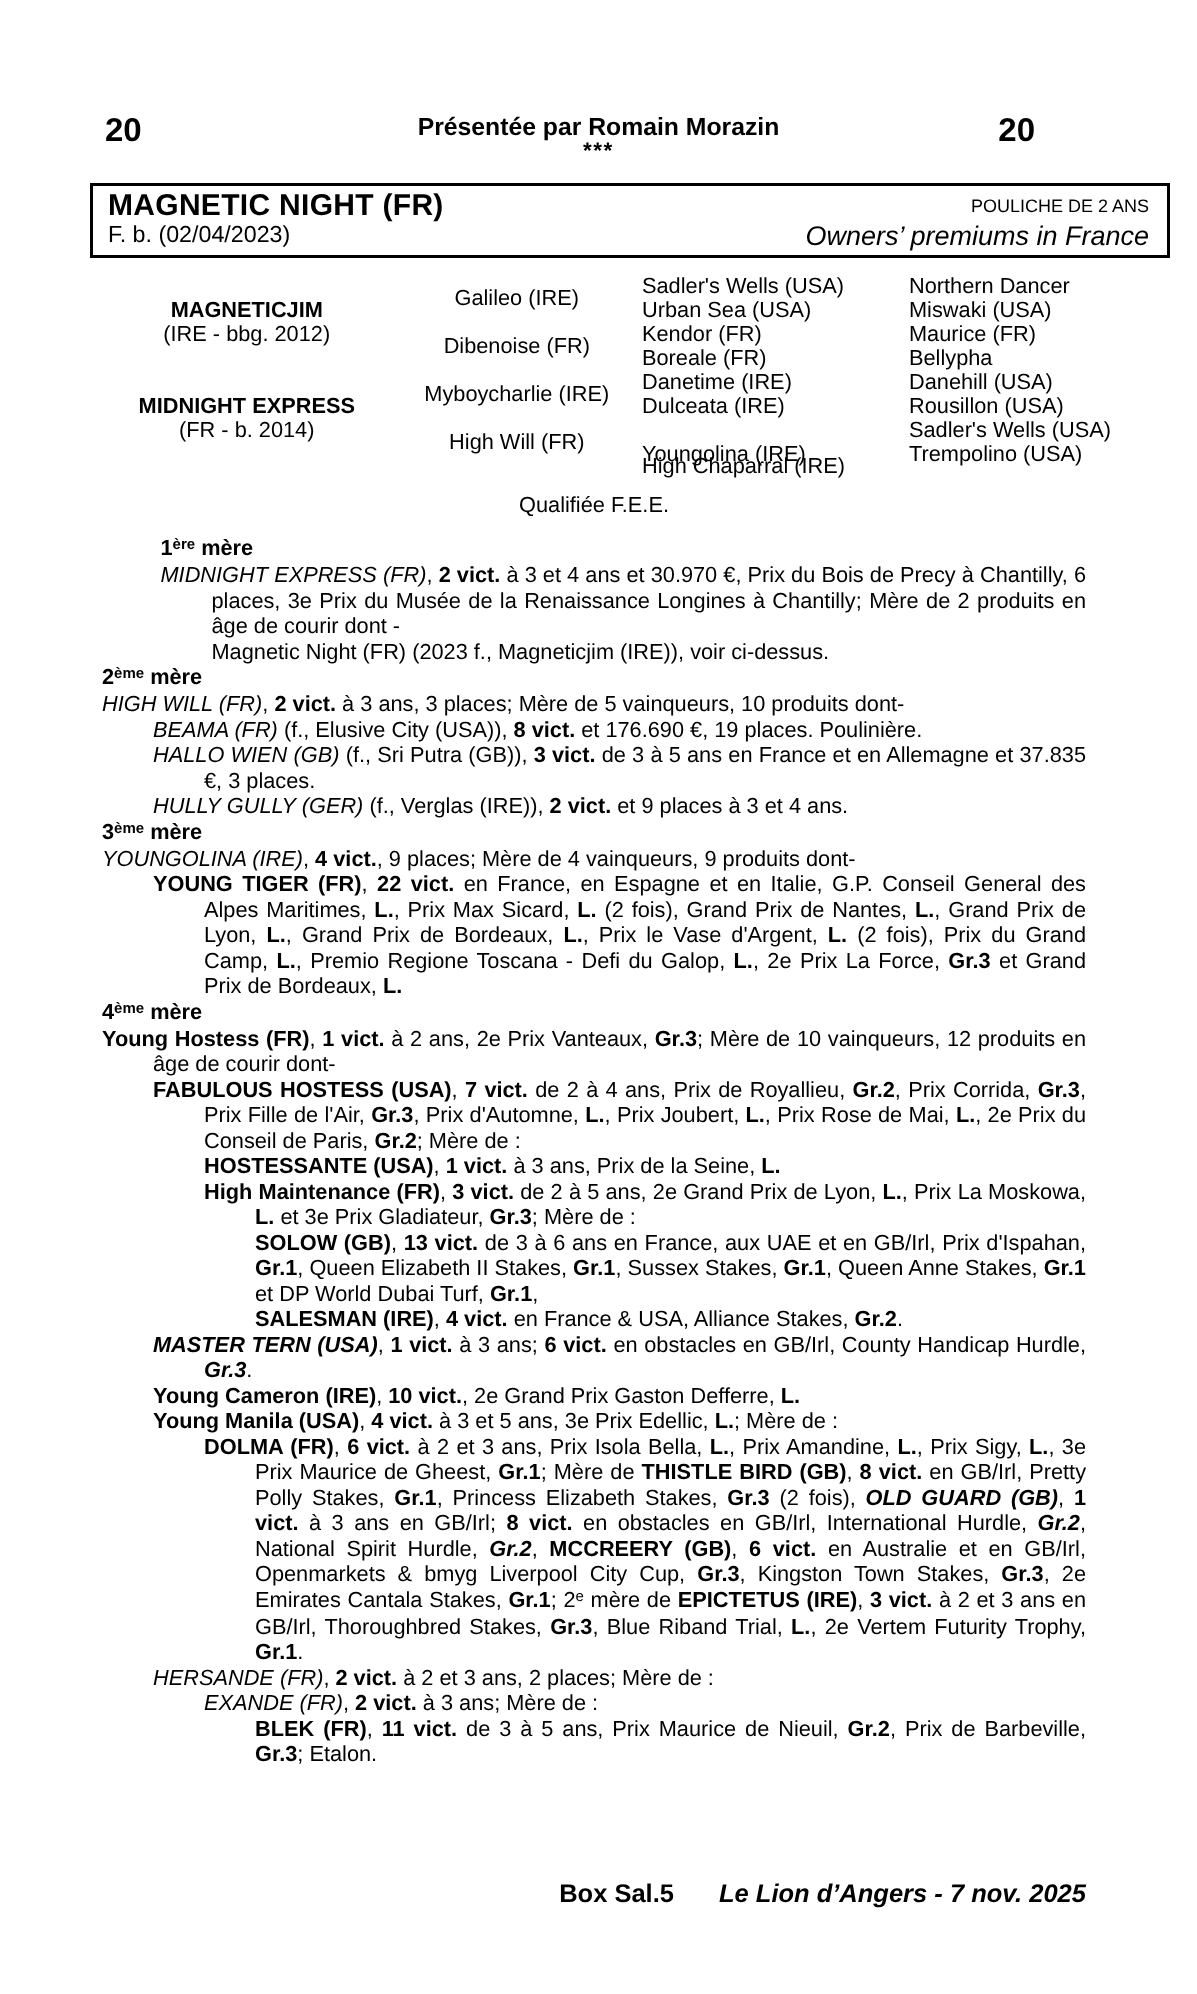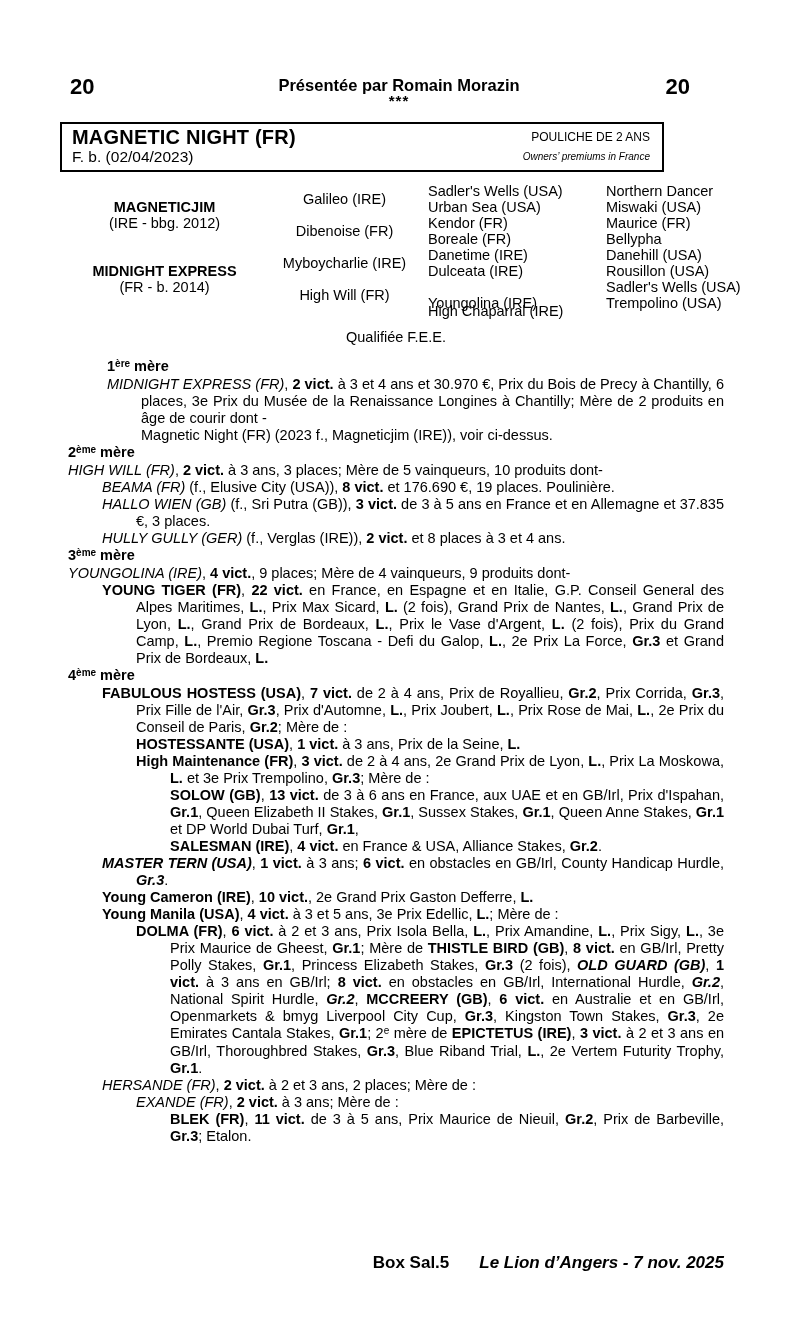--- a/index.html
+++ b/index.html
@@ -8,28 +8,28 @@
     font-family:"Liberation Sans", sans-serif;font-size:14.5px;
     -webkit-font-smoothing:antialiased;
   }
   .abs{position:absolute;}
   
   .lot-num{font-size:22px;font-weight:700;line-height:30px;}
   .presenter{left:0;width:798px;text-align:center;font-weight:700;font-size:16.5px;line-height:18px;}
   .stars{left:0;width:798px;text-align:center;font-weight:700;font-size:15px;letter-spacing:1px;line-height:14px;}
   
   .title-box{
-    left:60px;top:122px;width:604px;box-sizing:border-box;border:2px solid #000;
+    left:60px;top:122px;width:720px;box-sizing:border-box;border:2px solid #000;
     padding:2px 12px 4px 10px;display:flex;justify-content:space-between;align-items:stretch;
   }
   .tb-name{font-size:20px;font-weight:700;line-height:22px;letter-spacing:.2px;}
   .tb-sub{font-size:15.5px;line-height:18px;}
   .tb-right{text-align:right;display:flex;flex-direction:column;justify-content:space-between;margin-left:24px;}
   .tb-cat{font-size:12px;line-height:16px;padding-top:3px;}
-  .tb-prem{font-style:italic;font-size:10px;line-height:18px;}
+  .tb-prem{font-style:italic;font-size:18px;line-height:18px;}
   
   .ped{left:68px;top:183px;width:700px;display:grid;
     grid-template-columns:193px 167px 178px auto;grid-auto-rows:16px;}
   .ped div{line-height:16px;white-space:nowrap;}
   .pcell{align-self:center;text-align:center;}
   .pg1-name{font-weight:700;}
   
   .qualif{left:68px;top:329px;width:656px;text-align:center;line-height:16px;}
   
   .content{left:68px;top:358px;width:656px;}
@@ -109,32 +109,33 @@
     <div class="sec">
       <p class="sec-heading"><span>1</span><span class="sup">ère</span><span> mère</span></p>
       <p class="para l0"><span class="i">MIDNIGHT EXPRESS (FR)</span><span>, </span><span class="b">2 vict.</span><span> à 3 et 4 ans et 30.970 €, Prix du Bois de Precy à Chantilly, 6 places, 3e Prix du Musée de la Renaissance Longines à Chantilly; Mère de 2 produits en âge de courir dont -</span></p>
       <p class="para l0c"><span>Magnetic Night (FR) (2023 f., Magneticjim (IRE)), voir ci-dessus.</span></p>
     </div>
     <div class="sec">
       <p class="sec-heading"><span>2</span><span class="sup">ème</span><span> mère</span></p>
       <p class="para l0"><span class="i">HIGH WILL (FR)</span><span>, </span><span class="b">2 vict.</span><span> à 3 ans, 3 places; Mère de 5 vainqueurs, 10 produits dont-</span></p>
       <p class="para l1"><span class="i">BEAMA (FR)</span><span> (f., Elusive City (USA)), </span><span class="b">8 vict.</span><span> et 176.690 €, 19 places. Poulinière.</span></p>
       <p class="para l1"><span class="i">HALLO WIEN (GB)</span><span> (f., Sri Putra (GB)), </span><span class="b">3 vict.</span><span> de 3 à 5 ans en France et en Allemagne et 37.835 €, 3 places.</span></p>
-      <p class="para l1"><span class="i">HULLY GULLY (GER)</span><span> (f., Verglas (IRE)), </span><span class="b">2 vict.</span><span> et 8 places à 3 et 4 ans.</span></p>
+      <p class="para l1"><span class="i">HULLY GULLY (GER)</span><span> (f., Verglas (IRE)), </span><span class="b">2 vict.</span><span> et 9 places à 3 et 4 ans.</span></p>
     </div>
     <div class="sec">
       <p class="sec-heading"><span>3</span><span class="sup">ème</span><span> mère</span></p>
       <p class="para l0"><span class="i">YOUNGOLINA (IRE)</span><span>, </span><span class="b">4 vict.</span><span>, 9 places; Mère de 4 vainqueurs, 9 produits dont-</span></p>
       <p class="para l1"><span class="b">YOUNG TIGER (FR)</span><span>, </span><span class="b">22 vict.</span><span> en France, en Espagne et en Italie, G.P. Conseil General des Alpes Maritimes, </span><span class="b">L.</span><span>, Prix Max Sicard, </span><span class="b">L.</span><span> (2 fois), Grand Prix de Nantes, </span><span class="b">L.</span><span>, Grand Prix de Lyon, </span><span class="b">L.</span><span>, Grand Prix de Bordeaux, </span><span class="b">L.</span><span>, Prix le Vase d'Argent, </span><span class="b">L.</span><span> (2 fois), Prix du Grand Camp, </span><span class="b">L.</span><span>, Premio Regione Toscana - Defi du Galop, </span><span class="b">L.</span><span>, 2e Prix La Force, </span><span class="b">Gr.3</span><span> et Grand Prix de Bordeaux, </span><span class="b">L.</span></p>
     </div>
     <div class="sec">
       <p class="sec-heading"><span>4</span><span class="sup">ème</span><span> mère</span></p>
+      <p class="para l0"><span class="b">Young Hostess (FR)</span><span>, </span><span class="b">1 vict.</span><span> à 2 ans, 2e Prix Vanteaux, </span><span class="b">Gr.3</span><span>; Mère de 10 vainqueurs, 12 produits en âge de courir dont-</span></p>
       <p class="para l1"><span class="b">FABULOUS HOSTESS (USA)</span><span>, </span><span class="b">7 vict.</span><span> de 2 à 4 ans, Prix de Royallieu, </span><span class="b">Gr.2</span><span>, Prix Corrida, </span><span class="b">Gr.3</span><span>, Prix Fille de l'Air, </span><span class="b">Gr.3</span><span>, Prix d'Automne, </span><span class="b">L.</span><span>, Prix Joubert, </span><span class="b">L.</span><span>, Prix Rose de Mai, </span><span class="b">L.</span><span>, 2e Prix du Conseil de Paris, </span><span class="b">Gr.2</span><span>; Mère de :</span></p>
       <p class="para l2"><span class="b">HOSTESSANTE (USA)</span><span>, </span><span class="b">1 vict.</span><span> à 3 ans, Prix de la Seine, </span><span class="b">L.</span></p>
-      <p class="para l2"><span class="b">High Maintenance (FR)</span><span>, </span><span class="b">3 vict.</span><span> de 2 à 4 ans, 2e Grand Prix de Lyon, </span><span class="b">L.</span><span>, Prix La Moskowa, </span><span class="b">L.</span><span> et 3e Prix Trempolino, </span><span class="b">Gr.3</span><span>; Mère de :</span></p>
+      <p class="para l2"><span class="b">High Maintenance (FR)</span><span>, </span><span class="b">3 vict.</span><span> de 2 à 5 ans, 2e Grand Prix de Lyon, </span><span class="b">L.</span><span>, Prix La Moskowa, </span><span class="b">L.</span><span> et 3e Prix Gladiateur, </span><span class="b">Gr.3</span><span>; Mère de :</span></p>
       <p class="para l3"><span class="b">SOLOW (GB)</span><span>, </span><span class="b">13 vict.</span><span> de 3 à 6 ans en France, aux UAE et en GB/Irl, Prix d'Ispahan, </span><span class="b">Gr.1</span><span>, Queen Elizabeth II Stakes, </span><span class="b">Gr.1</span><span>, Sussex Stakes, </span><span class="b">Gr.1</span><span>, Queen Anne Stakes, </span><span class="b">Gr.1</span><span> et DP World Dubai Turf, </span><span class="b">Gr.1</span><span>,</span></p>
       <p class="para l3"><span class="b">SALESMAN (IRE)</span><span>, </span><span class="b">4 vict.</span><span> en France &amp; USA, Alliance Stakes, </span><span class="b">Gr.2</span><span>.</span></p>
       <p class="para l1"><span class="b i">MASTER TERN (USA)</span><span>, </span><span class="b">1 vict.</span><span> à 3 ans; </span><span class="b">6 vict.</span><span> en obstacles en GB/Irl, County Handicap Hurdle, </span><span class="b i">Gr.3</span><span>.</span></p>
       <p class="para l1"><span class="b">Young Cameron (IRE)</span><span>, </span><span class="b">10 vict.</span><span>, 2e Grand Prix Gaston Defferre, </span><span class="b">L.</span></p>
       <p class="para l1"><span class="b">Young Manila (USA)</span><span>, </span><span class="b">4 vict.</span><span> à 3 et 5 ans, 3e Prix Edellic, </span><span class="b">L.</span><span>; Mère de :</span></p>
       <p class="para l2"><span class="b">DOLMA (FR)</span><span>, </span><span class="b">6 vict.</span><span> à 2 et 3 ans, Prix Isola Bella, </span><span class="b">L.</span><span>, Prix Amandine, </span><span class="b">L.</span><span>, Prix Sigy, </span><span class="b">L.</span><span>, 3e Prix Maurice de Gheest, </span><span class="b">Gr.1</span><span>; Mère de </span><span class="b">THISTLE BIRD (GB)</span><span>, </span><span class="b">8 vict.</span><span> en GB/Irl, Pretty Polly Stakes, </span><span class="b">Gr.1</span><span>, Princess Elizabeth Stakes, </span><span class="b">Gr.3</span><span> (2 fois), </span><span class="b i">OLD GUARD (GB)</span><span>, </span><span class="b">1 vict.</span><span> à 3 ans en GB/Irl; </span><span class="b">8 vict.</span><span> en obstacles en GB/Irl, International Hurdle, </span><span class="b i">Gr.2</span><span>, National Spirit Hurdle, </span><span class="b i">Gr.2</span><span>, </span><span class="b">MCCREERY (GB)</span><span>, </span><span class="b">6 vict.</span><span> en Australie et en GB/Irl, Openmarkets &amp; bmyg Liverpool City Cup, </span><span class="b">Gr.3</span><span>, Kingston Town Stakes, </span><span class="b">Gr.3</span><span>, 2e Emirates Cantala Stakes, </span><span class="b">Gr.1</span><span>; 2</span><span class="sup">e</span><span> mère de </span><span class="b">EPICTETUS (IRE)</span><span>, </span><span class="b">3 vict.</span><span> à 2 et 3 ans en GB/Irl, Thoroughbred Stakes, </span><span class="b">Gr.3</span><span>, Blue Riband Trial, </span><span class="b">L.</span><span>, 2e Vertem Futurity Trophy, </span><span class="b">Gr.1</span><span>.</span></p>
       <p class="para l1"><span class="i">HERSANDE (FR)</span><span>, </span><span class="b">2 vict.</span><span> à 2 et 3 ans, 2 places; Mère de :</span></p>
       <p class="para l2"><span class="i">EXANDE (FR)</span><span>, </span><span class="b">2 vict.</span><span> à 3 ans; Mère de :</span></p>
       <p class="para l3"><span class="b">BLEK (FR)</span><span>, </span><span class="b">11 vict.</span><span> de 3 à 5 ans, Prix Maurice de Nieuil, </span><span class="b">Gr.2</span><span>, Prix de Barbeville, </span><span class="b">Gr.3</span><span>; Etalon.</span></p>
     </div>

